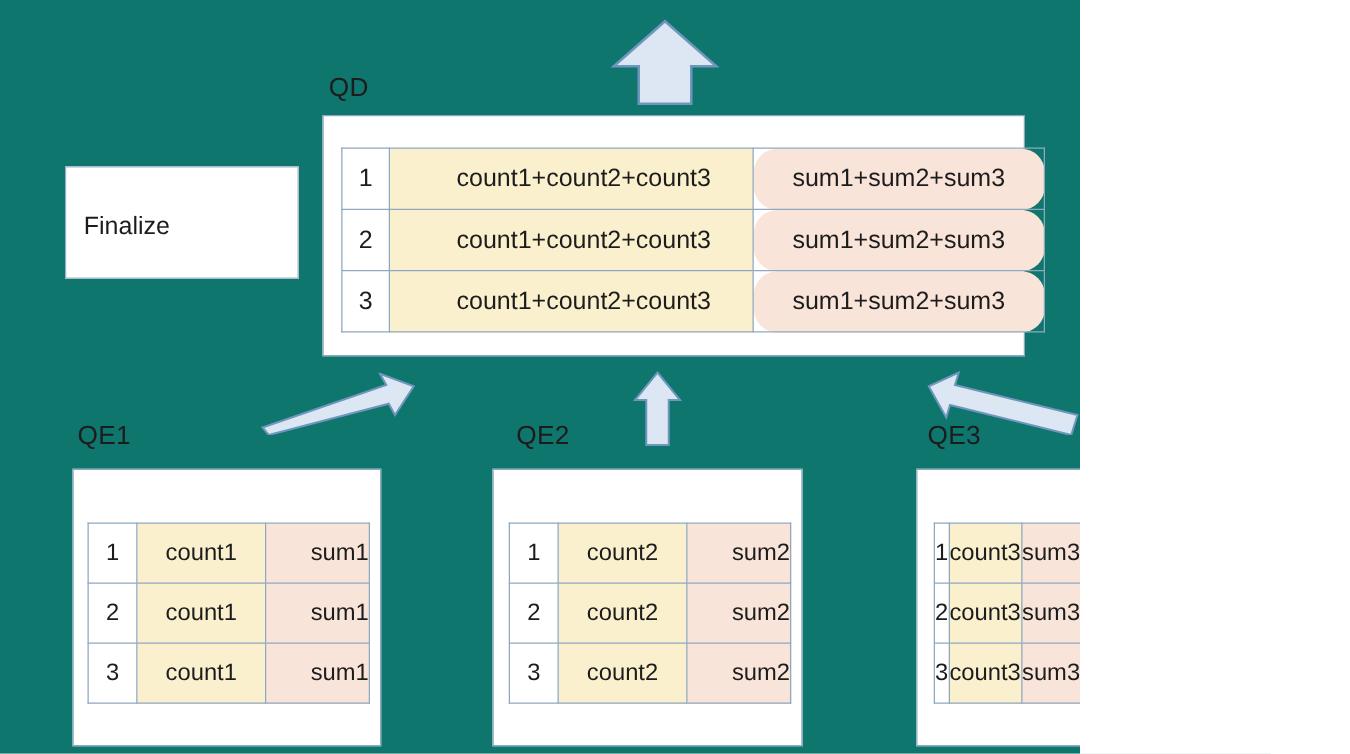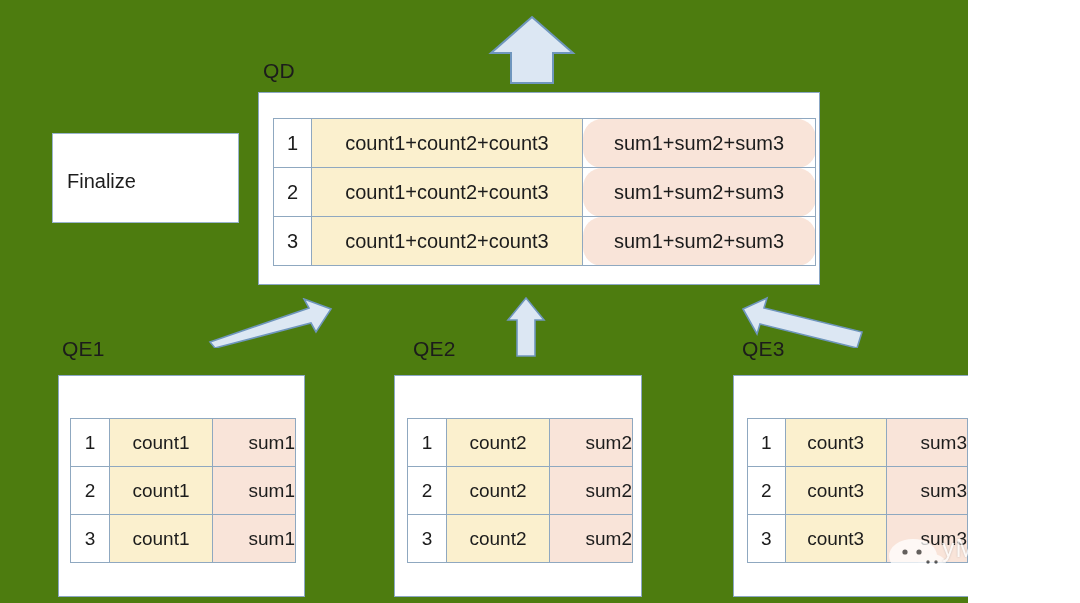--- a/index.html
+++ b/index.html
@@ -6,23 +6,23 @@
     margin: 0;
     padding: 0;
     background: #ffffff;
   }
   body {
     font-family: "Liberation Sans", "DejaVu Sans", sans-serif;
     color: #1a1a1a;
   }
   #canvas {
     position: relative;
-    width: 968px;
+    width: 864px;
     height: 603px;
-    background: #4d7c0f;
+    background: #0f766e;
     overflow: hidden;
   }
 
   
   .node-label {
     position: absolute;
     font-size: 21px;
     line-height: 1;
     color: #1c1c1c;
     letter-spacing: 0.2px;
@@ -68,21 +68,21 @@
     padding: 0;
     white-space: nowrap;
   }
   .cell-idx   { background: #ffffff; }
   .cell-count { background: #fbf0ce; }
   .cell-sum   { background: #f9e4d9; }
 
   
   .qd-table td { height: 48px; font-size: 20px; }
   .qd-table .cell-idx   { width: 37px; }
-  .qd-table .cell-count { width: 270px; }
+  .qd-table .cell-count { width: 270px; padding-left: 20px; }
   .qd-table .cell-sum   { width: 232px; border-radius: 19px; }
 
   
   .qe-table td { height: 47px; }
   .qe-table .cell-idx   { width: 38px; }
   .qe-table .cell-count { width: 102px; }
   .qe-table .cell-sum   { width: 82px; text-align: right; }
 
   
   .arrow {

